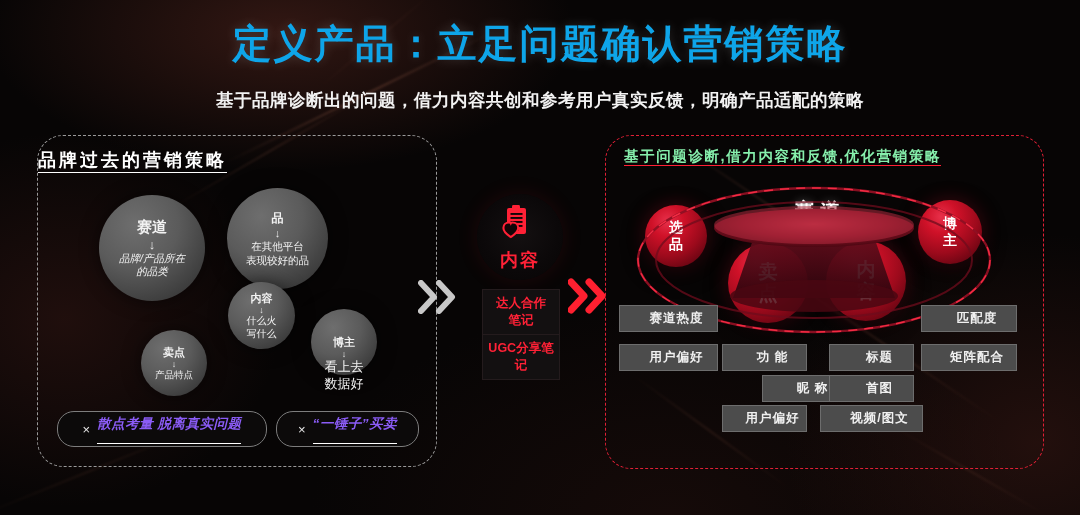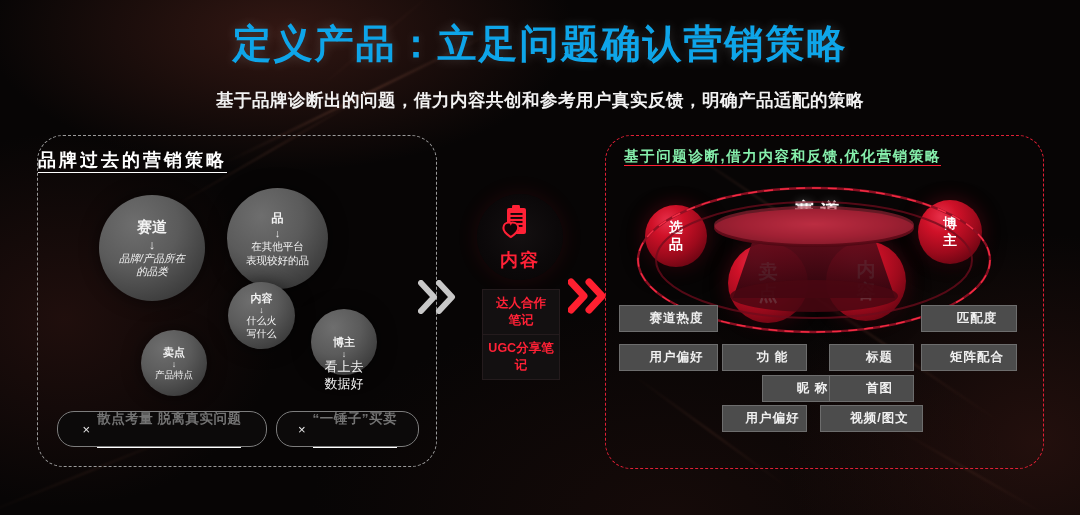--- a/index.html
+++ b/index.html
@@ -65,22 +65,22 @@
   #bub-neirong .bt{font-size:11px;} #bub-neirong .ar{font-size:9px;} #bub-neirong .bs{font-size:10px;}
   #bub-maidian{left:141px;top:330px;width:66px;height:66px;}
   #bub-maidian .bt{font-size:11px;} #bub-maidian .ar{font-size:9px;} #bub-maidian .bs{font-size:9.5px;}
   #bub-bozhu{left:311px;top:309px;width:66px;height:66px;}
   #bub-bozhu .bt{font-size:11px;margin-top:44px;} #bub-bozhu .ar{font-size:9px;} #bub-bozhu .bs{font-size:13px;}
 
   
   .pill{position:absolute;height:34px;border:1px solid #7d7d7d;border-radius:17px;
         background:#0c0a0a;display:flex;align-items:center;justify-content:center;gap:7px;}
   .pill .x{font-size:13px;color:#e8e8e8;}
-  .pill .ptxt{font-size:13.5px;font-weight:700;color:#737373;
-        border-bottom:1.4px solid #fff;padding-bottom:19px;letter-spacing:.5px;}
+  .pill .ptxt{font-size:13.5px;font-weight:700;font-style:italic;color:#8b5cf6;
+        border-bottom:1.4px solid #fff;padding-bottom:10px;letter-spacing:.5px;}
   #pill-1{left:57px;top:411px;width:208px;}
   #pill-2{left:276px;top:411px;width:141px;}
 
   
   .chev{position:absolute;z-index:6;display:flex;gap:0px;}
   .chev svg{display:block;}
   #chev-gray{left:418px;top:280px;}
   #chev-red{left:568px;top:278px;}
 
   #center-circle{position:absolute;left:477px;top:194px;width:86px;height:86px;border-radius:50%;

